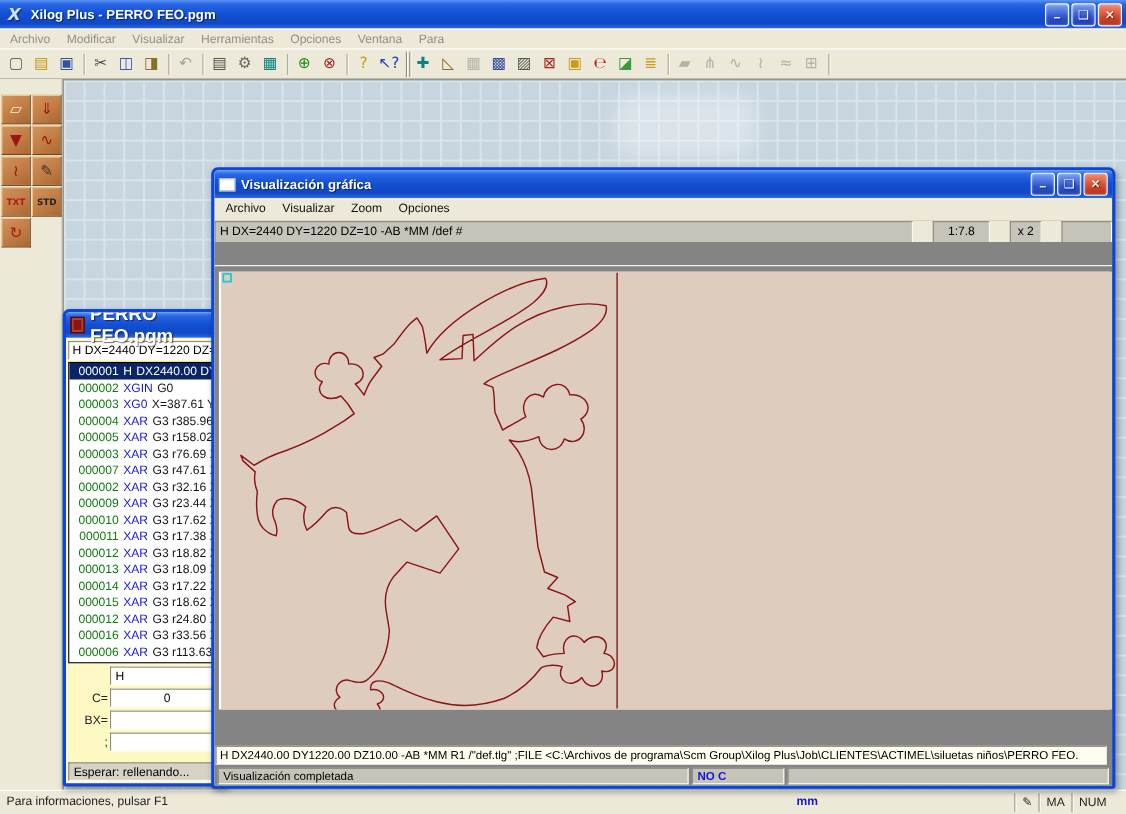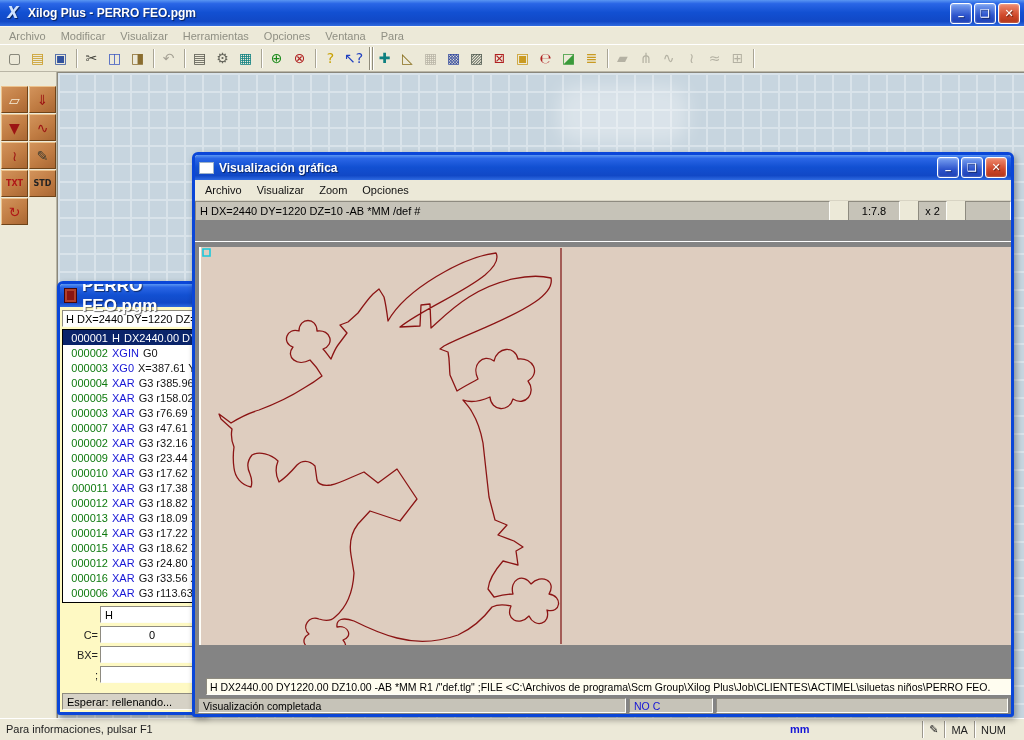--- a/index.html
+++ b/index.html
@@ -95,36 +95,36 @@
   #g-header{height:20px;display:flex;background:#ece9d8;align-items:stretch;gap:16px;}
   .hbox{background:#c6c3b8;display:flex;align-items:center;padding:0 4px;white-space:nowrap;overflow:hidden;}
   .hbox.cmd{flex:1;}
   .hbox.scale{width:52px;justify-content:center;flex:0 0 auto;margin-left:2px;}
   .hbox.zoomf{width:29px;justify-content:center;flex:0 0 auto;margin-left:2px;}
   .hbox.spare{width:46px;flex:0 0 auto;margin-left:2px;}
   #g-body{position:absolute;left:0;top:65px;width:816px;height:494px;background:#848484;}
   #g-hline{position:absolute;left:0;top:21px;width:816px;height:1px;background:#fff;}
   #g-canvas{position:absolute;left:6px;top:27px;width:810px;height:398px;background:#decdbf;
     box-shadow:-2px 0 0 #fdfdf8;}
-  #g-infobar{position:absolute;left:11px;top:458px;width:810px;height:17px;background:#fffdf0;
+  #g-infobar{position:absolute;left:1px;top:458px;width:810px;height:17px;background:#fffdf0;
     display:flex;align-items:center;padding-left:3px;white-space:nowrap;overflow:hidden;
     font-size:10.5px;box-sizing:border-box;}
   #g-statusbar{position:absolute;left:3px;top:478px;width:810px;height:15px;display:flex;gap:3px;}
   .gsbox{background:#c6c3b8;display:flex;align-items:center;padding:0 4px;white-space:nowrap;
     overflow:hidden;font-size:10.5px;box-sizing:border-box;}
   .gsbox.s1{width:428px;flex:0 0 auto;text-align:right;}
   .gsbox.s2{width:84px;flex:0 0 auto;}
-  .gsbox.s2 span{color:#1515d6;font-weight:normal;}
+  .gsbox.s2 span{color:#1515d6;font-weight:bold;}
   .gsbox.s3{flex:1;}
 
   
   #app-statusbar{position:absolute;left:0;top:718px;width:1024px;height:22px;background:#ece9d8;
     border-top:1px solid #fff;box-sizing:border-box;}
   #status-help{position:absolute;left:6px;top:4px;color:#222;}
-  #status-units{position:absolute;left:790px;top:4px;color:#1515d6;font-weight:bold;}
+  #status-units{position:absolute;left:724px;top:4px;color:#1515d6;font-weight:bold;}
   #status-cells{position:absolute;right:12px;top:2px;display:flex;height:17px;}
   .scell{border-left:1px solid #9c988c;box-shadow:inset 1px 0 0 #fff;display:flex;align-items:center;
     justify-content:center;padding:0 6px;color:#222;}
 </style>
 </head>
 <body>
 
 <div id="screen">
 
   <div id="main-titlebar">

